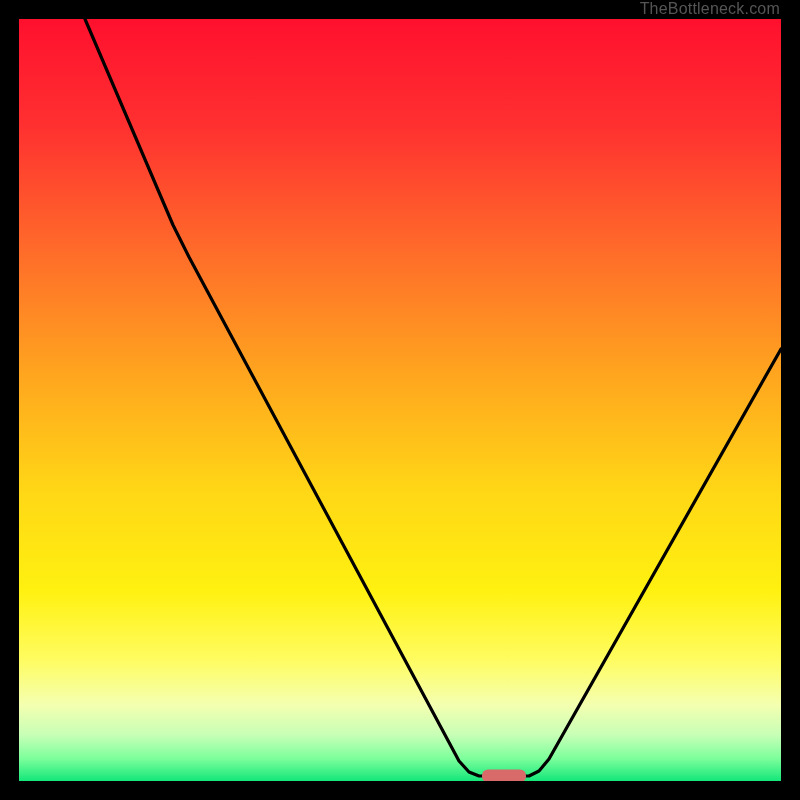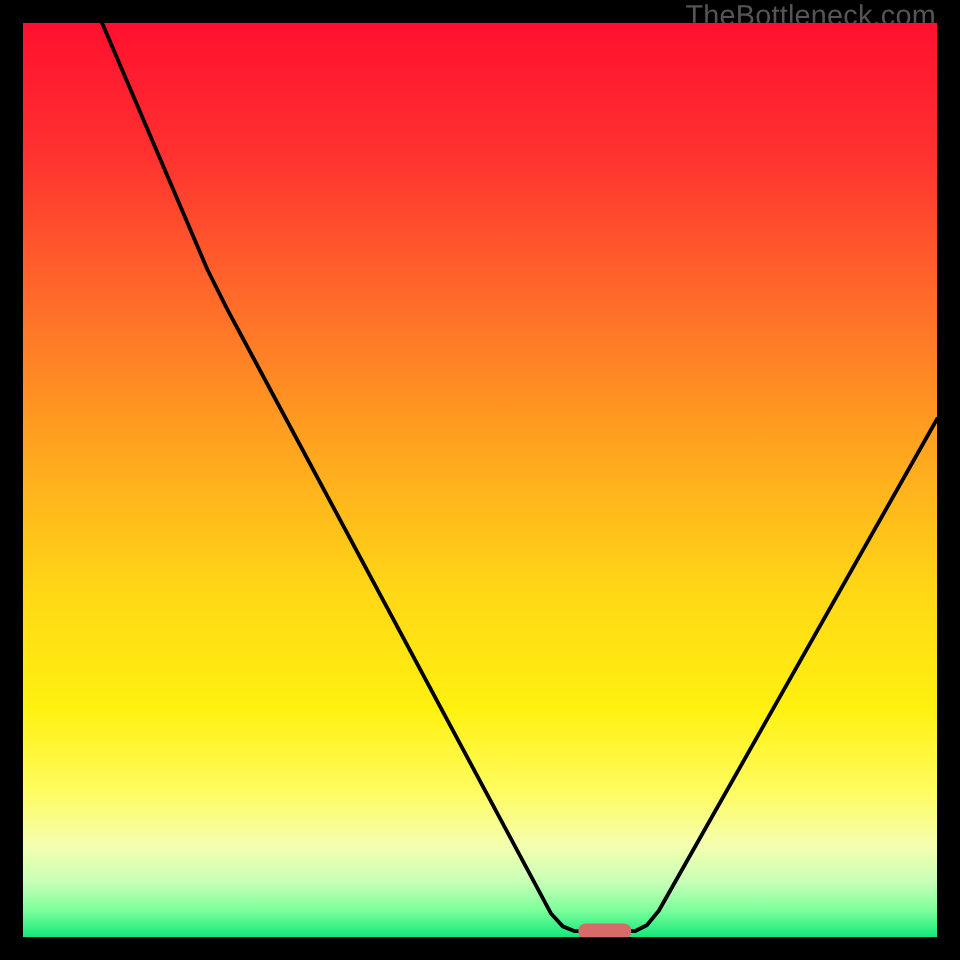--- a/index.html
+++ b/index.html
@@ -16,21 +16,21 @@
     top: 19px;
     width: 762px;
     height: 762px;
     background: #000;
   }
   .watermark {
     position: absolute;
     top: 0px;
     right: 20px;
     font-family: Arial, Helvetica, sans-serif;
-    font-size: 24px;
+    font-size: 16px;
     font-weight: 500;
     color: #555;
     letter-spacing: 0.2px;
   }
   svg {
     display: block;
   }
 </style>
 </head>
 <body>

